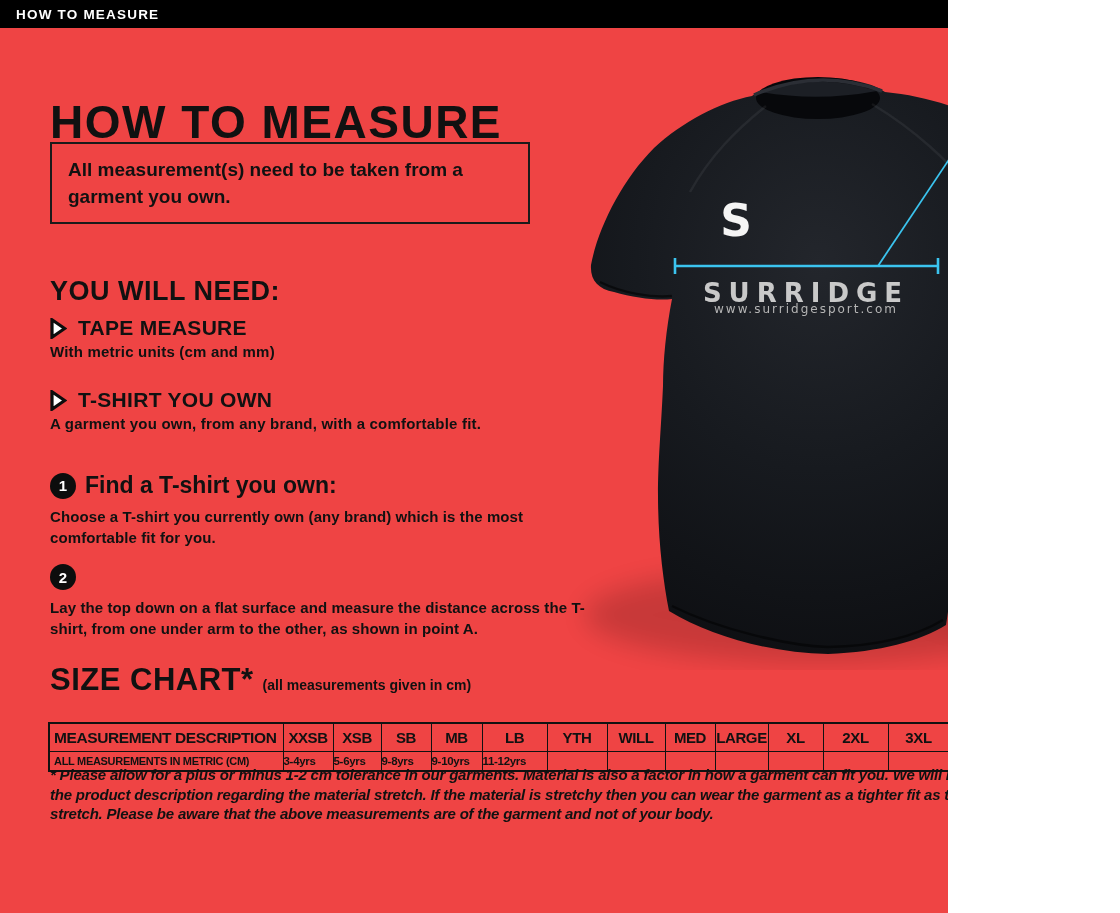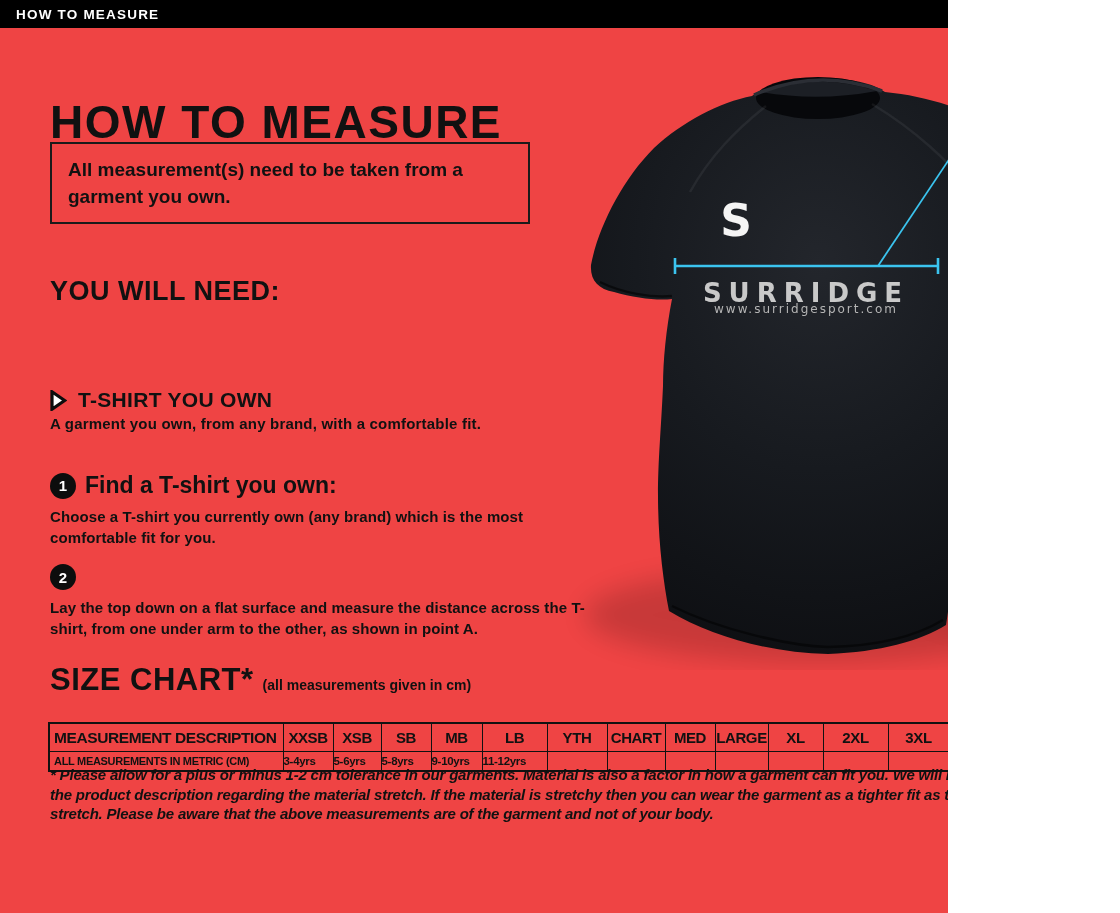--- a/index.html
+++ b/index.html
@@ -78,20 +78,29 @@
   </header>
 
   <h1 class="h1">HOW TO MEASURE</h1>
 
   <div class="notice-box">
     <p>All measurement(s) need to be taken from a garment you own.</p>
   </div>
 
   <h2 class="h2-need">YOU WILL NEED:</h2>
 
+  <div class="need-item first">
+    <div class="need-title-row">
+      <svg class="tri-icon" viewBox="0 0 17 21">
+        <path d="M2 1.8 L14.6 10.5 L2 19.2 Z" fill="#fff" stroke="#0d0d0d" stroke-width="3.2" stroke-linejoin="miter"></path>
+      </svg>
+      <span class="need-title">TAPE MEASURE</span>
+    </div>
+    <p class="need-desc">With metric units (cm and mm)</p>
+  </div>
 
   <div class="need-item second">
     <div class="need-title-row">
       <svg class="tri-icon" viewBox="0 0 17 21">
         <path d="M2 1.8 L14.6 10.5 L2 19.2 Z" fill="#fff" stroke="#0d0d0d" stroke-width="3.2" stroke-linejoin="miter"></path>
       </svg>
       <span class="need-title">T-SHIRT YOU OWN</span>
     </div>
     <p class="need-desc">A garment you own, from any brand, with a comfortable fit.</p>
   </div>
@@ -136,36 +145,36 @@
     </colgroup>
     <thead>
       <tr>
         <th class="desc-col">MEASUREMENT DESCRIPTION</th>
         <th>XXSB</th>
         <th>XSB</th>
         <th>SB</th>
         <th>MB</th>
         <th>LB</th>
         <th>YTH</th>
-        <th>CHART</th>
+        <th>WILL</th>
         <th>MED</th>
         <th>LARGE</th>
         <th>XL</th>
         <th>2XL</th>
         <th>3XL</th>
         <th>4XL</th>
         <th>5XL</th>
       </tr>
     </thead>
     <tbody>
       <tr class="metric-row">
         <td class="desc-col">ALL MEASUREMENTS IN METRIC (CM)</td>
         <td>3-4yrs</td>
         <td>5-6yrs</td>
-        <td>5-8yrs</td>
+        <td>9-8yrs</td>
         <td>9-10yrs</td>
         <td>11-12yrs</td>
         <td></td>
         <td></td>
         <td></td>
         <td></td>
         <td></td>
         <td></td>
         <td></td>
         <td></td>

